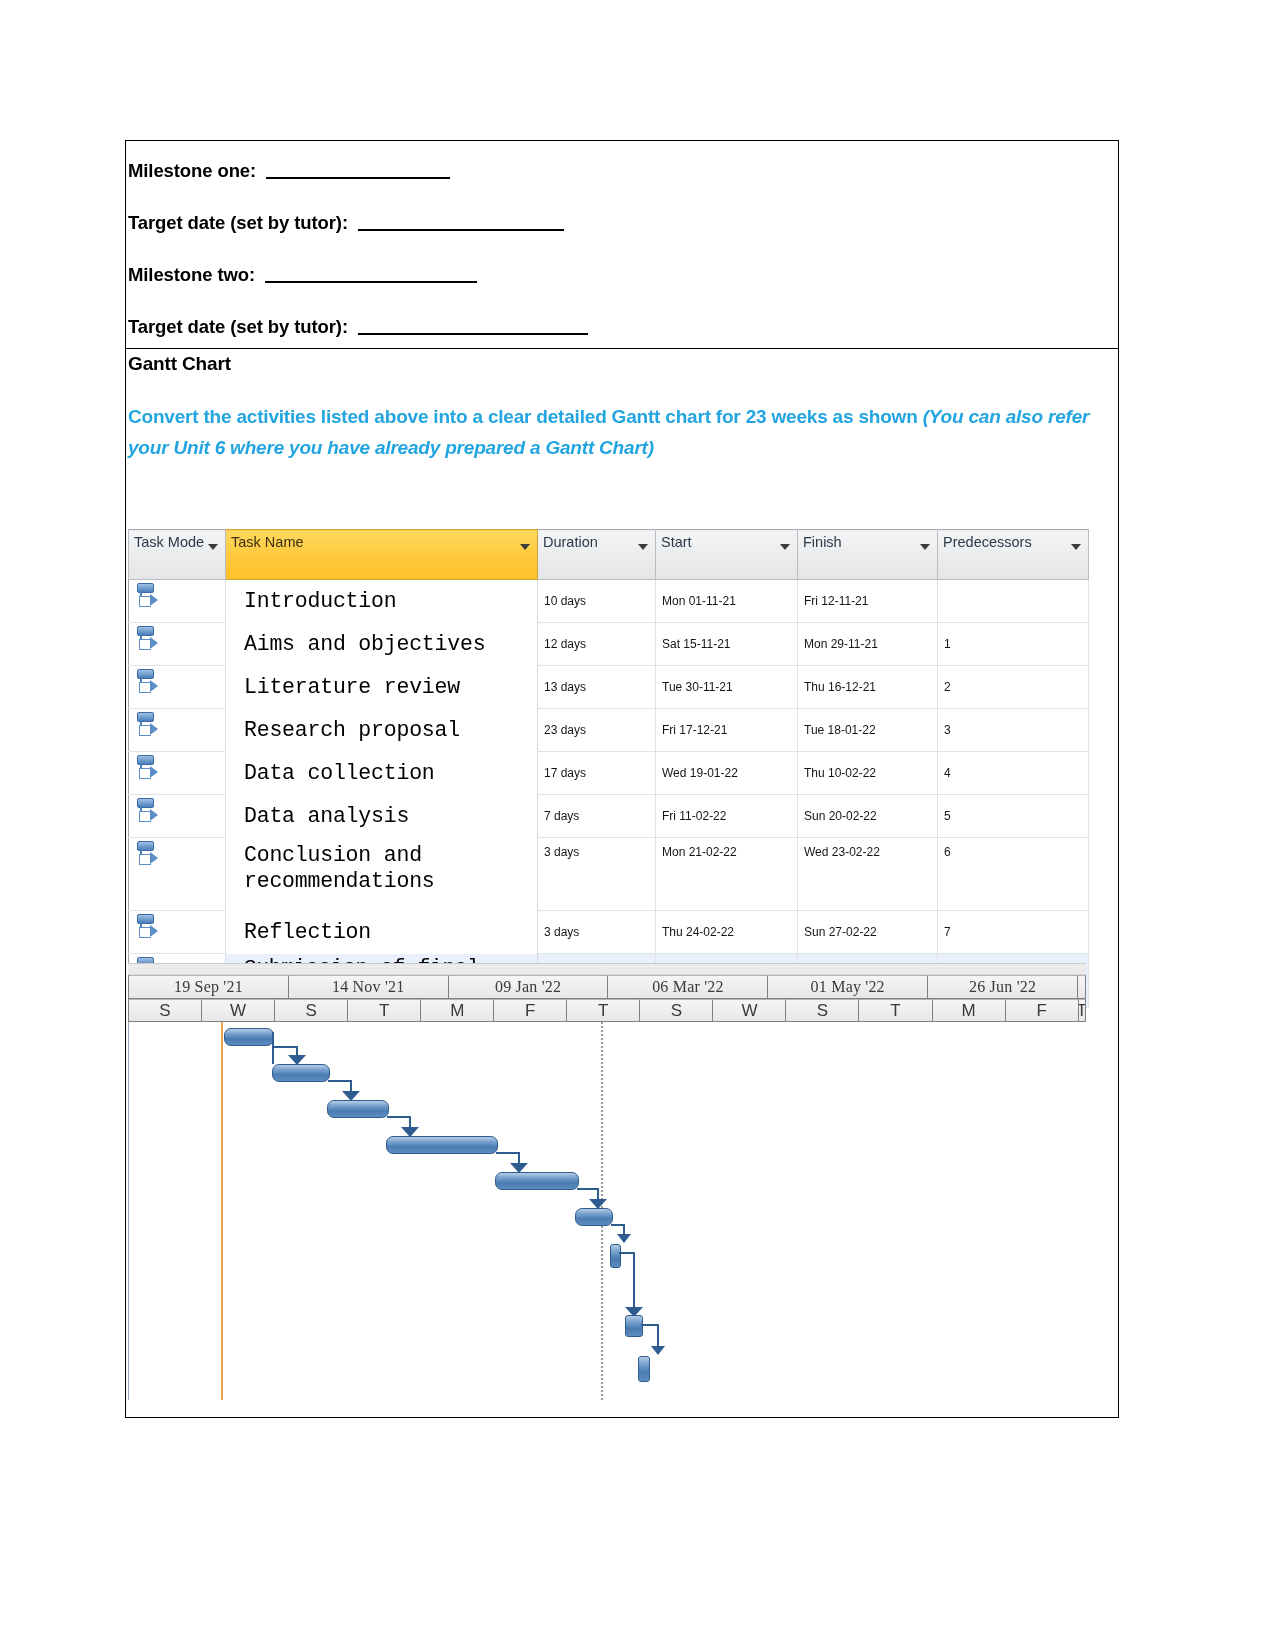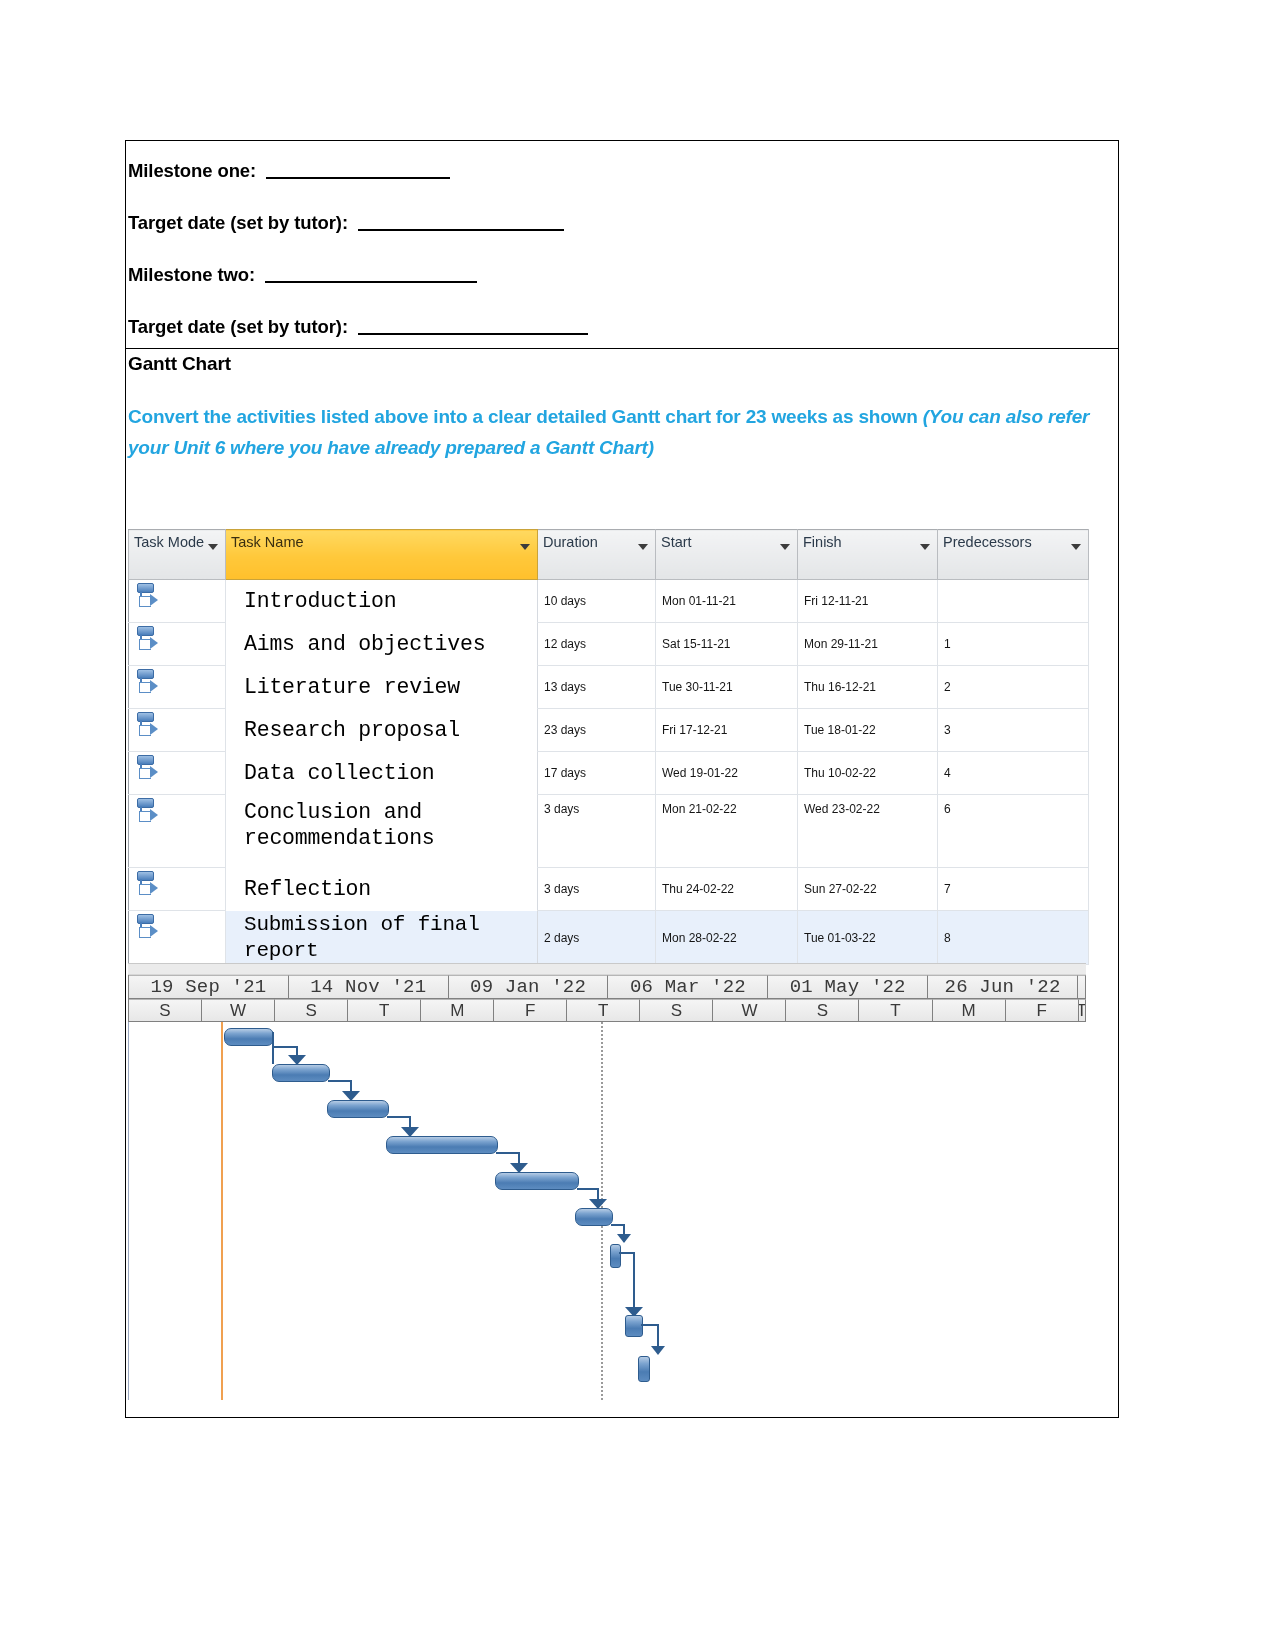--- a/index.html
+++ b/index.html
@@ -197,22 +197,22 @@
     border-top: 1px solid #c9c9c9;
     border-bottom: 1px solid #d7d7d7;
   }
   .tl-row {
     display: flex;
     height: 24px;
     background: #eeeeee;
     border-left: 1px solid #808080;
   }
   .tl-row.months .tl-cell {
-    font-family: Liberation Mono, monospace;
-    font-size: 19px;
+    font-family: Liberation Serif, serif;
+    font-size: 16px;
     color: #3a3a3a;
     letter-spacing: 0.2px;
   }
   .tl-row.days { height: 23px; }
   .tl-row.days .tl-cell {
     font-size: 17px;
     color: #3a3a3a;
   }
   .tl-cell {
     display: flex;
@@ -404,20 +404,34 @@
               <span class="arw"></span>
             </span>
           </td>
       <td class="namecell">Data collection</td>
       <td class="cell">17 days</td>
       <td class="cell">Wed 19-01-22</td>
       <td class="cell">Thu 10-02-22</td>
       <td class="cell">4</td>
     </tr>
     <tr>
+      <td class="modecell">
+            <span class="mode-ico">
+              <span class="bar1"></span>
+              <span class="stem"></span>
+              <span class="arw"></span>
+            </span>
+          </td>
+      <td class="namecell">Data analysis</td>
+      <td class="cell">7 days</td>
+      <td class="cell">Fri 11-02-22</td>
+      <td class="cell">Sun 20-02-22</td>
+      <td class="cell">5</td>
+    </tr>
+    <tr>
       <td class="modecell" style="height:68px">
             <span class="mode-ico">
               <span class="bar1"></span>
               <span class="stem"></span>
               <span class="arw"></span>
             </span>
           </td>
       <td class="namecell" style="vertical-align:top;padding-top:4px">Conclusion and recommendations</td>
       <td class="cell" style="vertical-align:top;padding-top:7px">3 days</td>
       <td class="cell" style="vertical-align:top;padding-top:7px">Mon 21-02-22</td>

